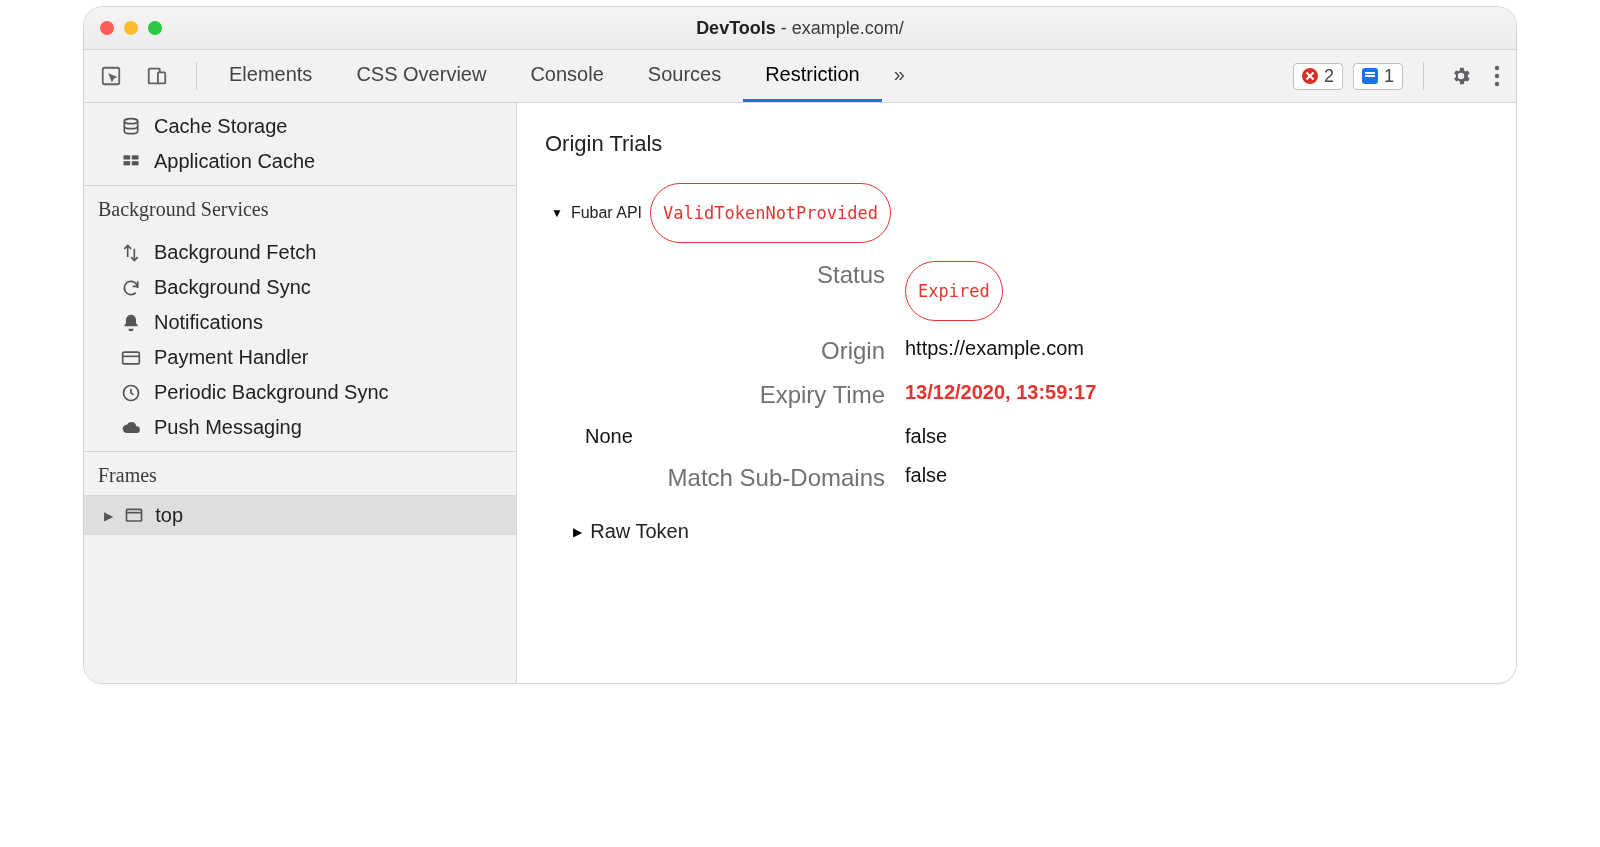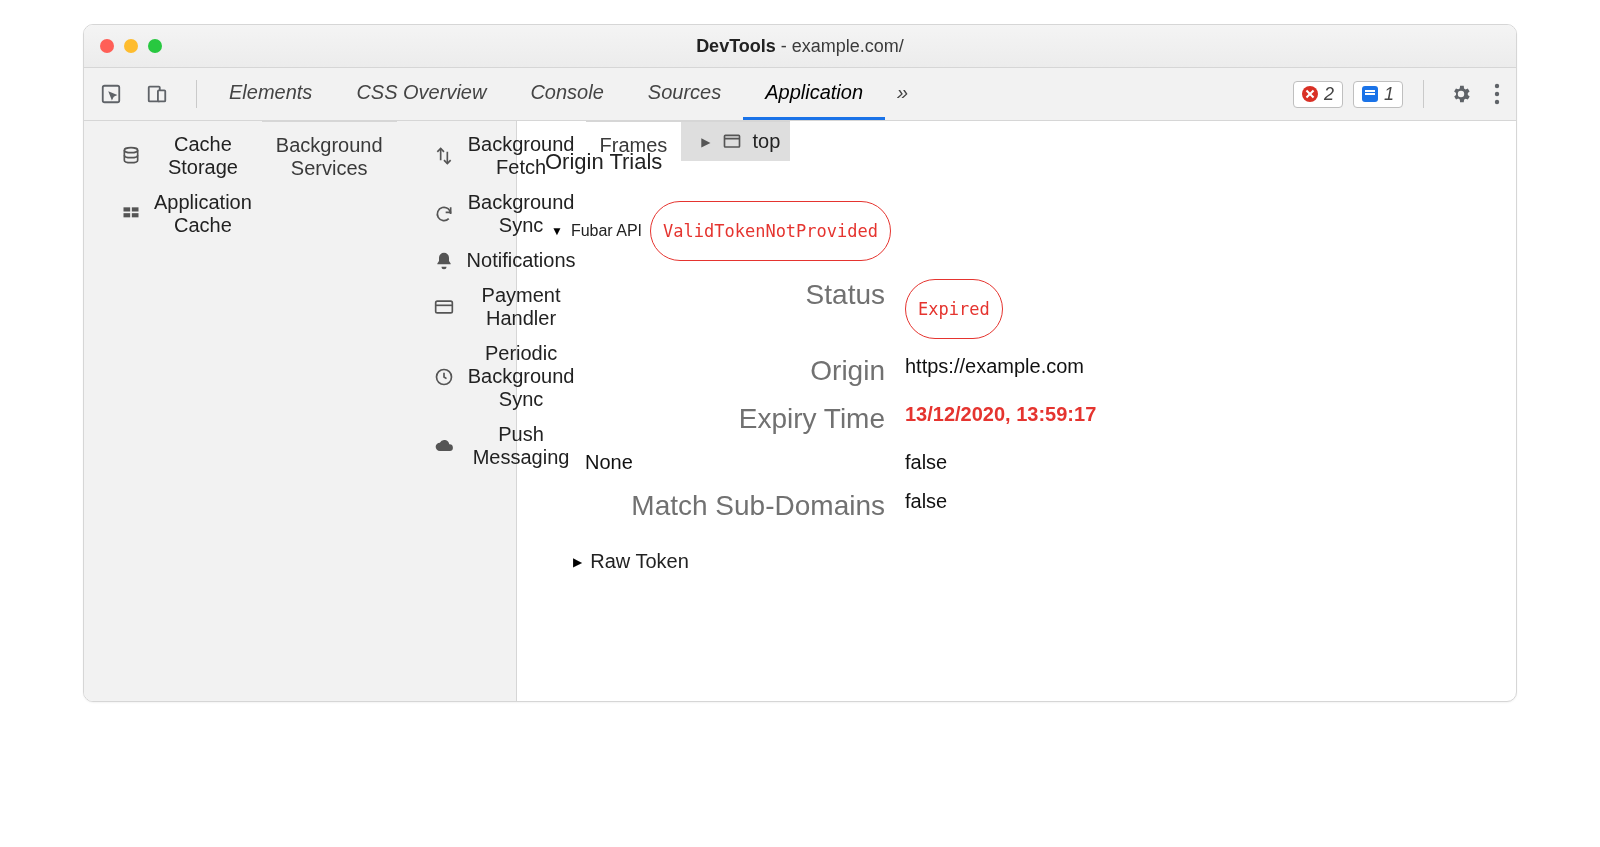--- a/index.html
+++ b/index.html
@@ -11,23 +11,23 @@
     --text:#222;
     --text-muted:#717171;
     --blue:#1668d1;
     --accent-red:#e5342f;
     --badge-red:#e5342f;
   }
   html,body{margin:0;padding:0;background:#fff;font-family:-apple-system,BlinkMacSystemFont,"Helvetica Neue",Arial,sans-serif;color:var(--text);}
   body{display:flex;align-items:flex-start;justify-content:center;}
   .window{
     width:1432px;
-    margin:24px auto;
+    margin:6px auto;
     border:1px solid var(--border-light);
-    border-radius:10px;
+    border-radius:20px;
     overflow:hidden;
     background:var(--bg);
     box-shadow:0 1px 2px rgba(0,0,0,0.05);
   }
   .titlebar{
     height:42px;
     background:linear-gradient(#f4f4f4,#ececec);
     border-bottom:1px solid var(--border-light);
     display:flex;align-items:center;
     position:relative;
@@ -40,21 +40,21 @@
   .dot.green{background:#28c840;}
   .title-center{position:absolute;left:0;right:0;text-align:center;pointer-events:none;font-size:18px;}
   .title-center b{font-weight:700;}
   .title-center span{color:#3b3b3b;}
 
   .toolbar{
     height:52px;background:var(--bg-soft);
     border-bottom:1px solid var(--border-light);
     display:flex;align-items:center;
     padding:0 10px;
-    font-size:20px;color:#454545;font-style:italic;
+    font-size:20px;color:#454545;
   }
   .tb-left{display:flex;align-items:center;gap:12px;}
   .tb-divider{width:1px;height:28px;background:#cacaca;margin:0 10px;}
   .tb-tabs{display:flex;align-items:stretch;height:100%;}
   .tb-tab{display:flex;align-items:center;padding:0 22px;cursor:pointer;border-bottom:3px solid transparent;color:#444;}
   .tb-tab.active{color:#000;border-bottom-color:#1a73e8;font-weight:400;}
   .tb-right{margin-left:auto;display:flex;align-items:center;gap:10px;}
   .pill{display:flex;align-items:center;gap:6px;border:1px solid #bfbfbf;border-radius:4px;padding:2px 8px;background:#fff;font-size:18px;}
   .pill .ico{width:16px;height:16px;border-radius:50%;}
   .pill.err .ico{background:#d93025;position:relative;}
@@ -62,37 +62,37 @@
   .pill.err .ico::after{transform:rotate(-45deg);}
   .pill.msg .ico{background:#1a73e8;border-radius:3px;position:relative;}
   .pill.msg .ico::after{content:"";position:absolute;left:3px;top:4px;width:10px;height:2px;background:#fff;box-shadow:0 3px 0 #fff;}
   .gear,.kebab,.chev{color:#5f6368;cursor:pointer;padding:4px 6px;}
 
   .content{display:flex;min-height:580px;}
   .sidebar{
     width:432px;background:var(--bg-soft);
     border-right:1px solid var(--border-light);
     font-size:20px;
-    display:flex;text-align:center;
+    display:flex;flex-direction:column;
   }
   .sb-section-items{padding:6px 0;}
   .sb-item{display:flex;align-items:center;gap:12px;padding:6px 10px 6px 36px;cursor:pointer;}
   .sb-ico{width:22px;height:22px;flex:0 0 22px;display:flex;align-items:center;justify-content:center;color:#5a5a5a;}
-  .sb-header{padding:12px 14px 8px;border-top:1px solid var(--border-light);color:#3a3a3a;}
+  .sb-header{padding:12px 14px 8px;border-top:1px solid var(--border-light);color:#3a3a3a;font-family:Liberation Serif, serif;}
   .sb-frames-body{border-top:1px solid var(--border-light);}
   .sb-frame{display:flex;align-items:center;gap:10px;padding:8px 10px 8px 20px;background:var(--bg-selected);}
   .sb-arrow{font-size:12px;color:#555;}
 
   .main{flex:1;padding:22px 28px;font-size:20px;}
   .main h1{font-size:22px;font-weight:400;margin:6px 0 26px 0;}
   .trial-header{display:flex;align-items:center;gap:8px;margin-bottom:18px;margin-left:6px;}
   .tri{font-size:12px;color:#000;}
   .badge{display:inline-flex;align-items:center;border:1.5px solid var(--accent-red);color:var(--accent-red);border-radius:999px;padding:18px 12px;font-family:ui-monospace,Menlo,Consolas,monospace;font-size:17px;line-height:22px;}
   .kv{display:grid;grid-template-columns:300px 1fr;row-gap:16px;column-gap:20px;margin-left:40px;max-width:760px;}
-  .k{color:var(--text-muted);text-align:right;font-size:28px;}
+  .k{color:var(--text-muted);text-align:right;font-size:24px;}
   .v{color:#111;font-size:20px;}
   .v.red{color:var(--badge-red);font-weight:700;}
   .raw{margin-top:28px;margin-left:28px;display:flex;align-items:center;gap:8px;cursor:pointer;}
 
   svg{display:block;}
 </style>
 </head>
 <body>
 
 <div class="window">
@@ -131,21 +131,21 @@
       <div class="tb-tab">
           <span>CSS Overview</span>
         </div>
       <div class="tb-tab">
           <span>Console</span>
         </div>
       <div class="tb-tab">
           <span>Sources</span>
         </div>
       <div class="tb-tab active">
-          <span>Application</span>
+          <span>Restriction</span>
         </div>
       <div class="tb-tab" style="padding:0 12px;">
           <span>»</span>
         </div>
     </div>
     <div class="tb-right">
       <div class="pill err">
         <span class="ico"></span>
         <span>2</span>
       </div>

